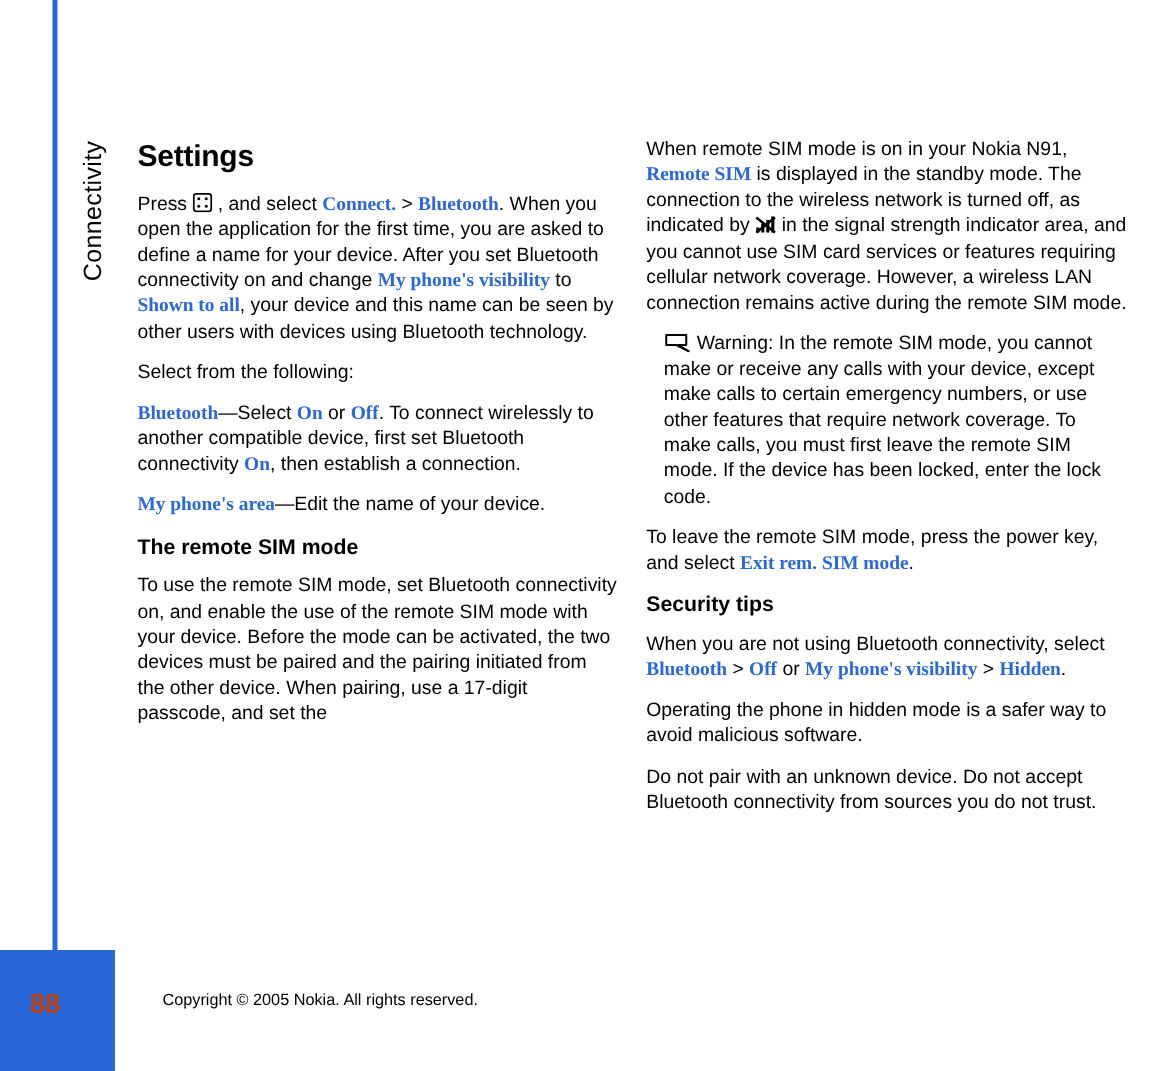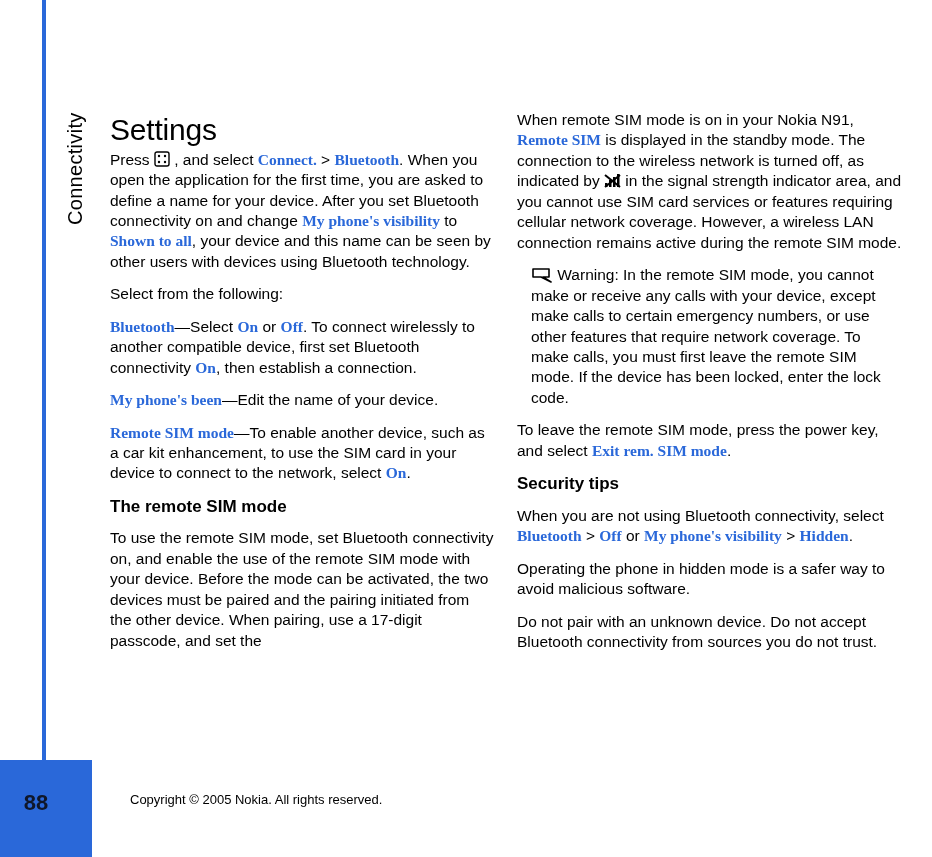--- a/index.html
+++ b/index.html
@@ -1,26 +1,26 @@
 <!DOCTYPE html>
 <html><head>
 <meta charset="utf-8">
 <style>
   * { box-sizing: border-box; margin: 0; padding: 0; }
   html, body { width: 932px; height: 857px; background: #fff; font-family: Arial, Helvetica, sans-serif; }
   .page { position: relative; width: 932px; height: 857px; }
   .spine { position: absolute; left: 0; top: 0; width: 46px; height: 857px; background: #fff; }
   .spine .blue-bar { position: absolute; left: 42px; top: 0; width: 4px; height: 857px; background: #2a68d9; }
   .blue-block { position: absolute; left: 0; top: 760px; width: 92px; height: 97px; background: #2a68d9; }
-  .pagenum { position: absolute; left: 0; top: 790px; width: 72px; text-align: center; color: #0f172a; font-weight: bold; font-size: 22px; }
+  .pagenum { position: absolute; left: 0; top: 790px; width: 72px; text-align: center; color: #c2410c; font-weight: bold; font-size: 22px; }
   .sidetab { position: absolute; left: 64px; top: 108px; transform: rotate(-90deg); transform-origin: left top; font-size: 20px; letter-spacing: 0.3px; color: #000; white-space: nowrap; width: 200px; }
   .content { position: absolute; left: 110px; top: 110px; width: 792px; height: 680px; display: flex; gap: 22px; }
   .col { width: 385px; font-size: 15.5px; line-height: 1.32; color: #000; }
   .col p { margin-bottom: 12px; }
-  h1 { font-size: 30px; font-weight: normal; margin-bottom: 0; letter-spacing: -0.2px; }
+  h1 { font-size: 24px; font-weight: bold; margin-bottom: 12px; letter-spacing: -0.2px; }
   h2 { font-size: 17px; font-weight: bold; margin-bottom: 10px; margin-top: 6px; }
   .b { font-weight: bold; color: #2a68d9; font-family: Liberation Serif, serif; }
   .inline-icon { display: inline-block; vertical-align: -2px; width: 16px; height: 16px; }
   .inline-icon.menu svg { width: 16px; height: 16px; }
   .signal-icon svg { width: 17px; height: 14px; vertical-align: -2px; }
   .warn-icon svg { width: 22px; height: 16px; vertical-align: -3px; }
   .warning { padding-left: 14px; }
   .footer { position: absolute; left: 110px; top: 792px; font-size: 13px; color: #000; margin-left: 20px; }
 </style>
 </head>
@@ -50,26 +50,23 @@
       </p>
 
       <p>Select from the following:</p>
 
       <p>
         <span class="b">Bluetooth</span><span>—Select </span><span class="b">On</span><span> or </span><span class="b">Off</span><span>. To connect wirelessly to another compatible device, first set Bluetooth connectivity </span><span class="b">On</span><span>, then establish a connection.</span>
       </p>
 
 
       <p>
-        <span class="b">My phone's been</span><span>—Edit the name of your device.</span>
+        <span class="b">My phone's area</span><span>—Edit the name of your device.</span>
       </p>
 
-      <p>
-        <span class="b">Remote SIM mode</span><span>—To enable another device, such as a car kit enhancement, to use the SIM card in your device to connect to the network, select </span><span class="b">On</span><span>.</span>
-      </p>
 
       <h2>The remote SIM mode</h2>
 
       <p>To use the remote SIM mode, set Bluetooth connectivity on, and enable the use of the remote SIM mode with your device. Before the mode can be activated, the two devices must be paired and the pairing initiated from the other device. When pairing, use a 17-digit passcode, and set the</p>
     </div>
 
     <div class="col">
 
       <p>
         <span>When remote SIM mode is on in your Nokia N91, </span><span class="b">Remote SIM</span><span> is displayed in the standby mode. The connection to the wireless network is turned off, as indicated by </span><span class="signal-icon"><svg viewBox="0 0 17 14">

